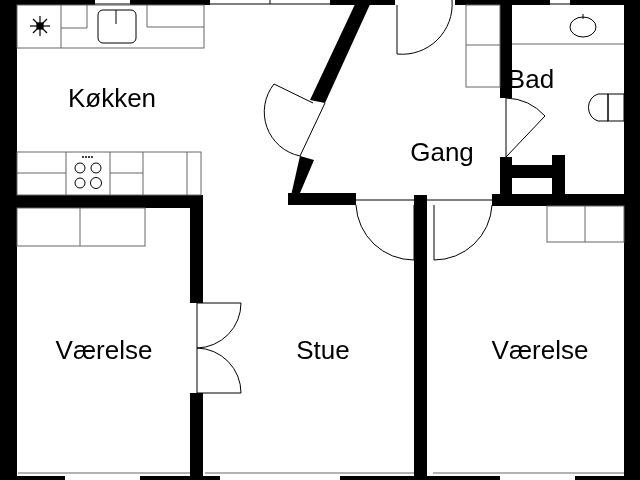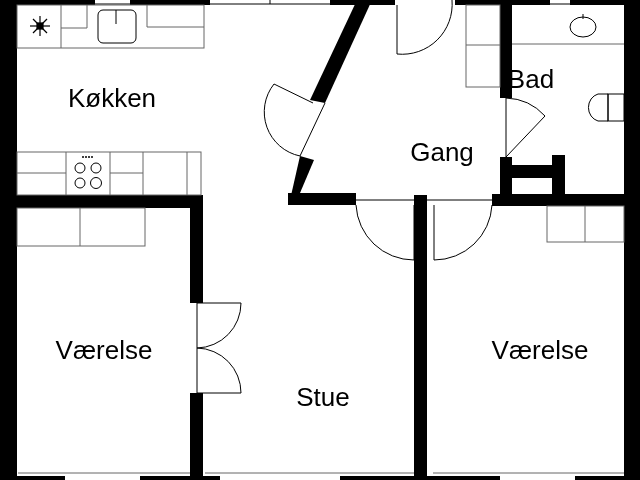--- a/index.html
+++ b/index.html
@@ -150,14 +150,14 @@
   <g>
     <rect class="gray" x="547" y="206" width="77" height="36"></rect>
     <line class="gray" x1="585" y1="206" x2="585" y2="242"></line>
   </g>
 </svg>
 
 <div class="label" style="left:112px;top:98px;">Køkken</div>
 <div class="label" style="left:442px;top:105px;margin-top:47px;">Gang</div>
 <div class="label" style="left:531px;top:79px;">Bad</div>
 <div class="label" style="left:104px;top:350px;">Værelse</div>
-<div class="label" style="left:323px;top:350px;margin-top:47px;">Stue</div>
+<div class="label" style="left:323px;top:350px;">Stue</div>
 <div class="label" style="left:540px;top:350px;">Værelse</div>
 
 </body></html>

